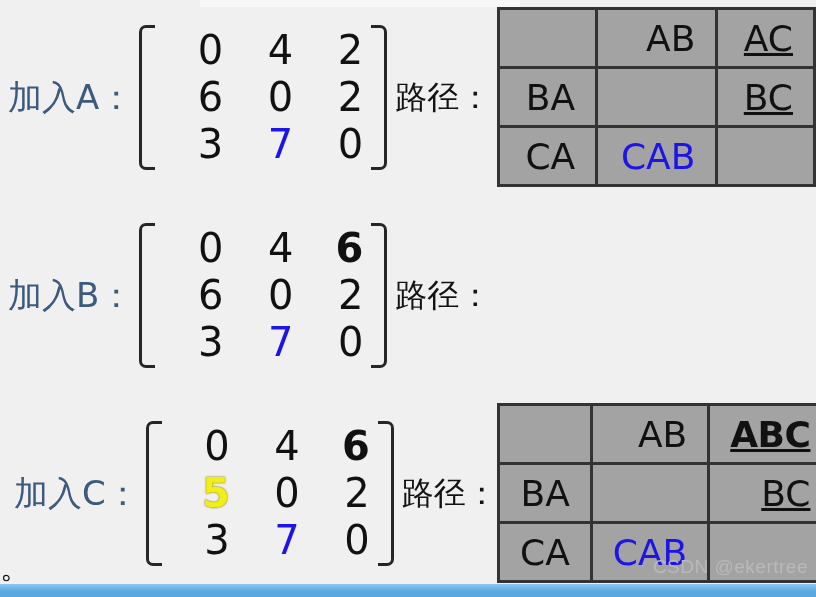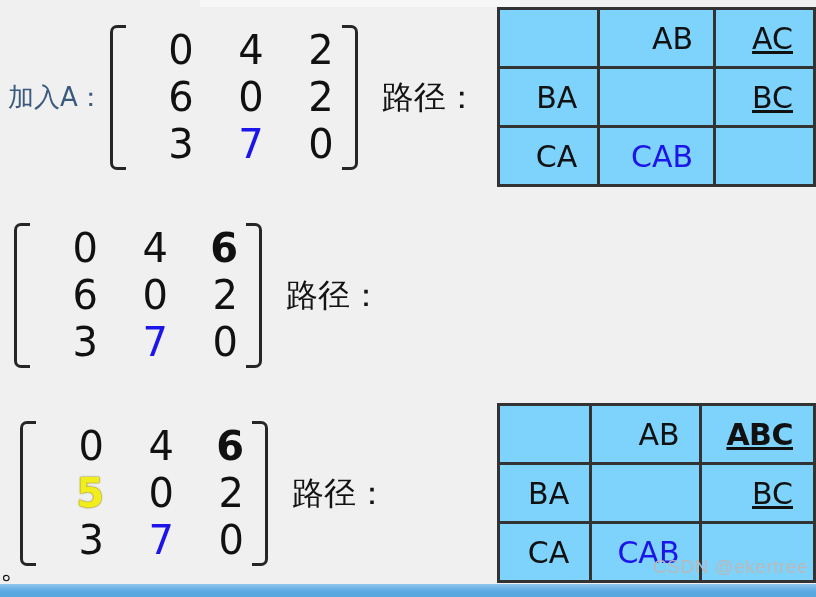--- a/index.html
+++ b/index.html
@@ -47,21 +47,21 @@
     position: absolute;
     left: 0;
     top: 0;
     height: 195px;
     display: flex;
     align-items: center;
   }
 
   .step-label {
     color: #3b5a7d;
-    font-size: 26px;
+    font-size: 34px;
     letter-spacing: 0px;
     white-space: nowrap;
     font-family: "DejaVu Sans", "Liberation Sans", sans-serif;
   }
 
   
   .matrix {
     position: relative;
     display: inline-block;
     padding: 4px 20px 4px 22px;
@@ -102,39 +102,39 @@
   }
   .matrix td.blue   { color: #1c14e8; }
   .matrix td.bold   { font-weight: bold; }
   .matrix td.yellow { color: #f2ee1b; font-weight: bold;
                       text-shadow: 0 0 1px #9a9400, 0 0 2px #7a7500; }
 
   .path-label {
     color: #131313;
     font-size: 32px;
     white-space: nowrap;
-    margin-left: 18px;
+    margin-left: 2px;
     font-family: "DejaVu Sans", "Liberation Sans", sans-serif;
   }
 
   
   .path-table {
     position: absolute;
     border-collapse: collapse;
     background: #f1f1f1;
     table-layout: fixed;
   }
   .path-table td {
     border: 3px solid #333333;
     height: 56px;
-    font-size: 30px;
+    font-size: 36px;
     color: #111;
     padding: 0 20px;
     font-family: "DejaVu Sans", "Liberation Sans", sans-serif;
-    background: #7dd3fc;
+    background: #a3a3a3;
   }
   .path-table td.c0 { width: 92px;  text-align: left;  }
   .path-table td.c1 { width: 96px;  text-align: right; }
   .path-table td.c2 { width: 92px;  text-align: right; text-decoration: underline; }
 
   .path-table td.left   { text-align: right;  }
   .path-table td.right  { text-align: right; }
   .path-table td.blue   { color: #1c14e8; }
   .path-table td.bold   { font-weight: bold; letter-spacing: -0.5px; }
 
@@ -222,20 +222,21 @@
         <td class="c0 left">CA</td>
         <td class="c1 left blue">CAB</td>
         <td class="c2 right"></td>
       </tr>
     </tbody>
       </table>
   </div>
 
   <div class="step step-2">
     <div class="left-group" style="left:8px;">
+      <span class="step-label">加入B：</span>
       <span class="matrix">
         <table>
           <tbody>
               <tr>
             <td>0</td>
             <td>4</td>
             <td class="bold">6</td>
           </tr>
           <tr>
             <td>6</td>
@@ -269,20 +270,21 @@
         <td class="c0 left">CA</td>
         <td class="c1 left blue">CAB</td>
         <td class="c2 right"></td>
       </tr>
     </tbody>
       </table>
   </div>
 
   <div class="step step-3">
     <div class="left-group" style="left:14px;">
+      <span class="step-label">加入C：</span>
       <span class="matrix">
         <table>
           <tbody>
               <tr>
             <td>0</td>
             <td>4</td>
             <td class="bold">6</td>
           </tr>
           <tr>
             <td class="yellow">5</td>

